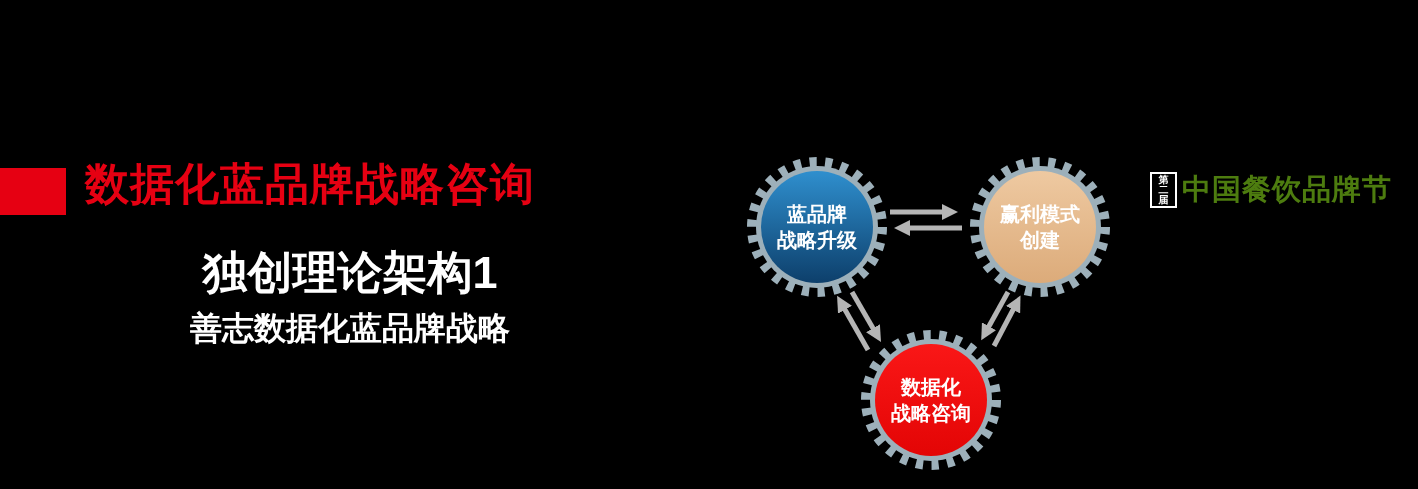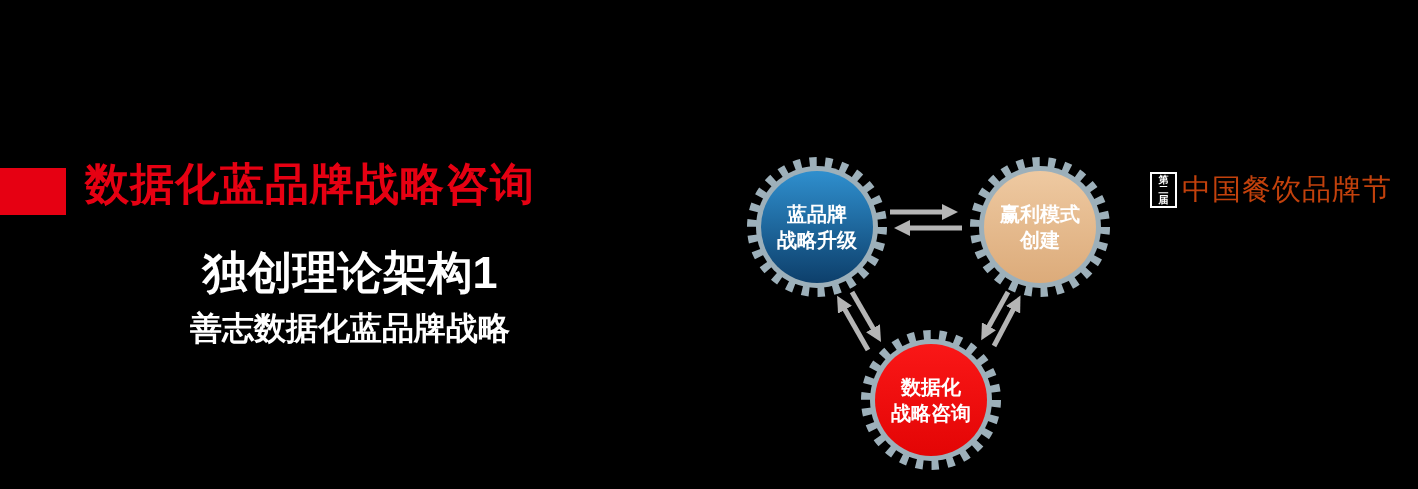--- a/index.html
+++ b/index.html
@@ -77,23 +77,23 @@
   .logo-badge {
     box-sizing: border-box;
     width: 27px; height: 36px;
     border: 2px solid #ffffff;
     display: flex; flex-direction: column;
     align-items: center; justify-content: center;
     color: #ffffff; font-size: 10px; line-height: 10px;
     font-weight: bold;
   }
   .logo-text {
-    color: #c2410c;
+    color: #4d7c0f;
     font-size: 29px;
-    font-weight: normal;
+    font-weight: bold;
     letter-spacing: 1px;
     white-space: nowrap;
   }
 </style>
 </head>
 <body>
 
 <div class="slide">
 
   <div class="accent-bar"></div>

